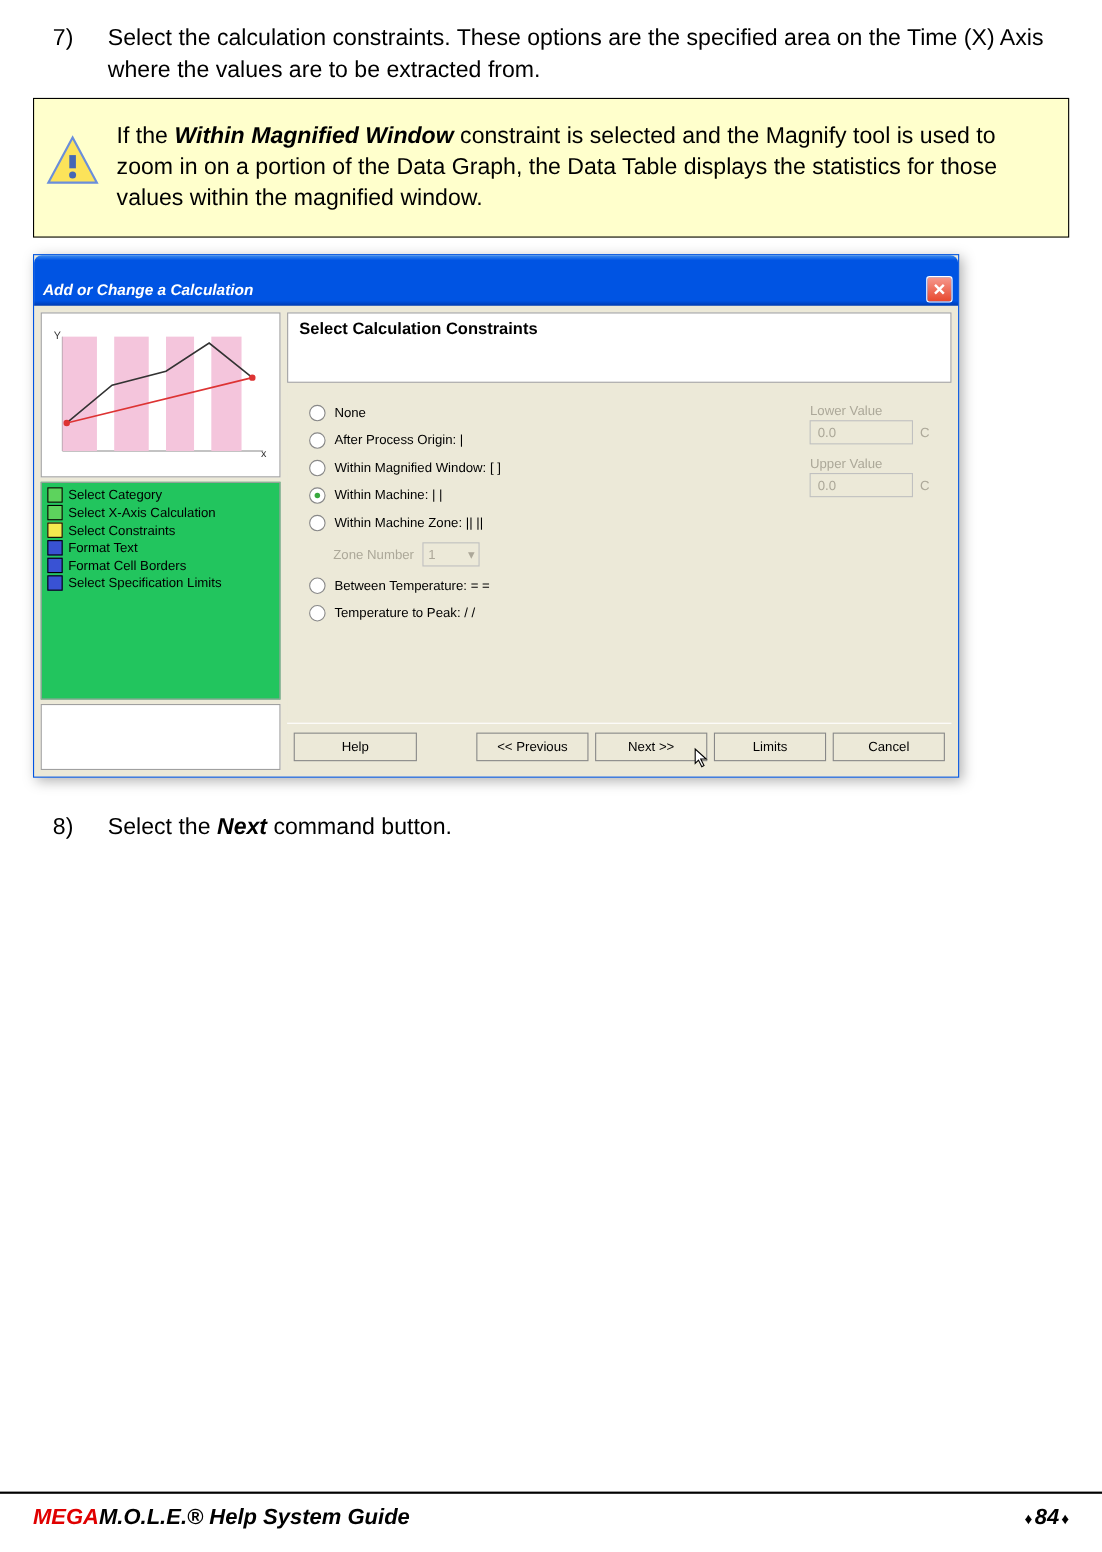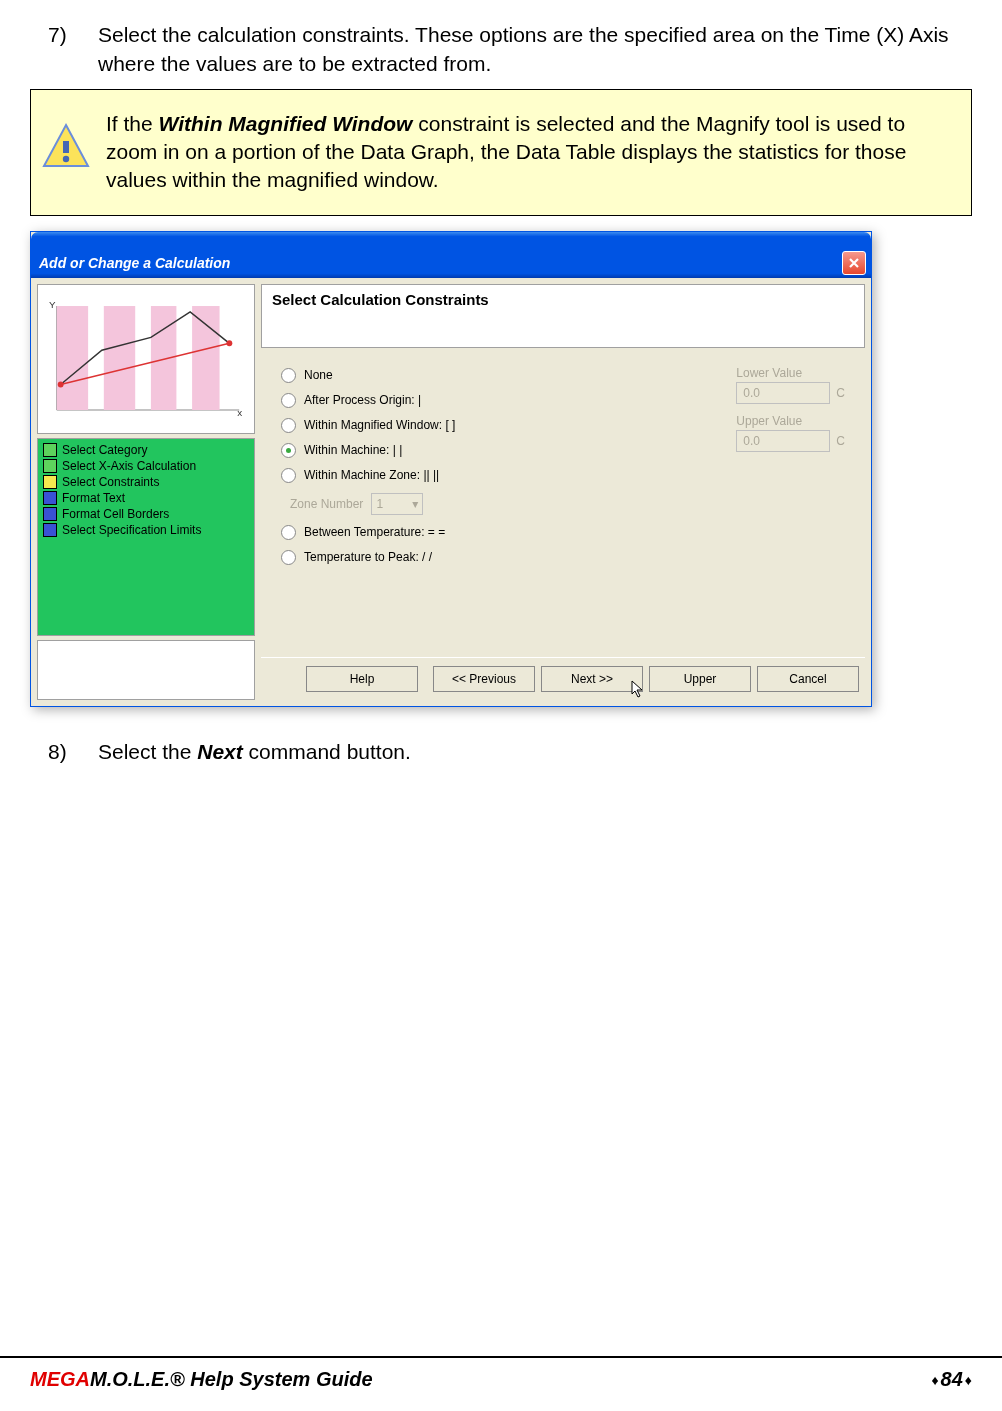--- a/index.html
+++ b/index.html
@@ -175,21 +175,21 @@
       flex-shrink: 0;
     }
     .radio.checked::after {
       content: '';
       width: 5px;
       height: 5px;
       background: #39a93f;
       border-radius: 50%;
     }
     .zone-row {
-      margin-left: 9px;
+      margin-left: 22px;
       color: #aca899;
       display: flex;
       align-items: center;
       gap: 8px;
       margin-bottom: 10px;
     }
     .zone-select {
       width: 42px;
       height: 20px;
       border: 1px solid #c0c0c0;
@@ -233,21 +233,21 @@
       height: 24px;
       min-width: 80px;
       background: #ece9d8;
       border: 1px solid #888;
       font-size: 12px;
       display: flex;
       align-items: center;
       justify-content: center;
       padding: 0 10px;
     }
-    .dlg-btn.help { margin-right: auto; min-width: 90px; margin-left: 39px;}
+    .dlg-btn.help { margin-right: auto; min-width: 90px;}
     .dlg-btn.next { position: relative; }
     .cursor {
       position: absolute;
       right: -4px;
       bottom: -8px;
       width: 16px;
       height: 20px;
       pointer-events: none;
     }
     .footer {
@@ -405,21 +405,21 @@
           </div>
           <div class="button-bar">
             <div class="dlg-btn help">Help</div>
             <div class="dlg-btn">&lt;&lt; Previous</div>
             <div class="dlg-btn next">
               <span>Next &gt;&gt;</span>
               <svg class="cursor" viewBox="0 0 16 20">
                 <path d="M2 2 L2 15 L5 12 L8 18 L10 17 L7 11 L12 11 Z" fill="#fff" stroke="#000" stroke-width="1"></path>
               </svg>
             </div>
-            <div class="dlg-btn">Upper</div>
+            <div class="dlg-btn">Limits</div>
             <div class="dlg-btn">Cancel</div>
           </div>
         </div>
       </div>
     </div>
   </div>
 
   <div class="step-item">
     <div class="step-number">8)</div>
     <div class="step-text">

